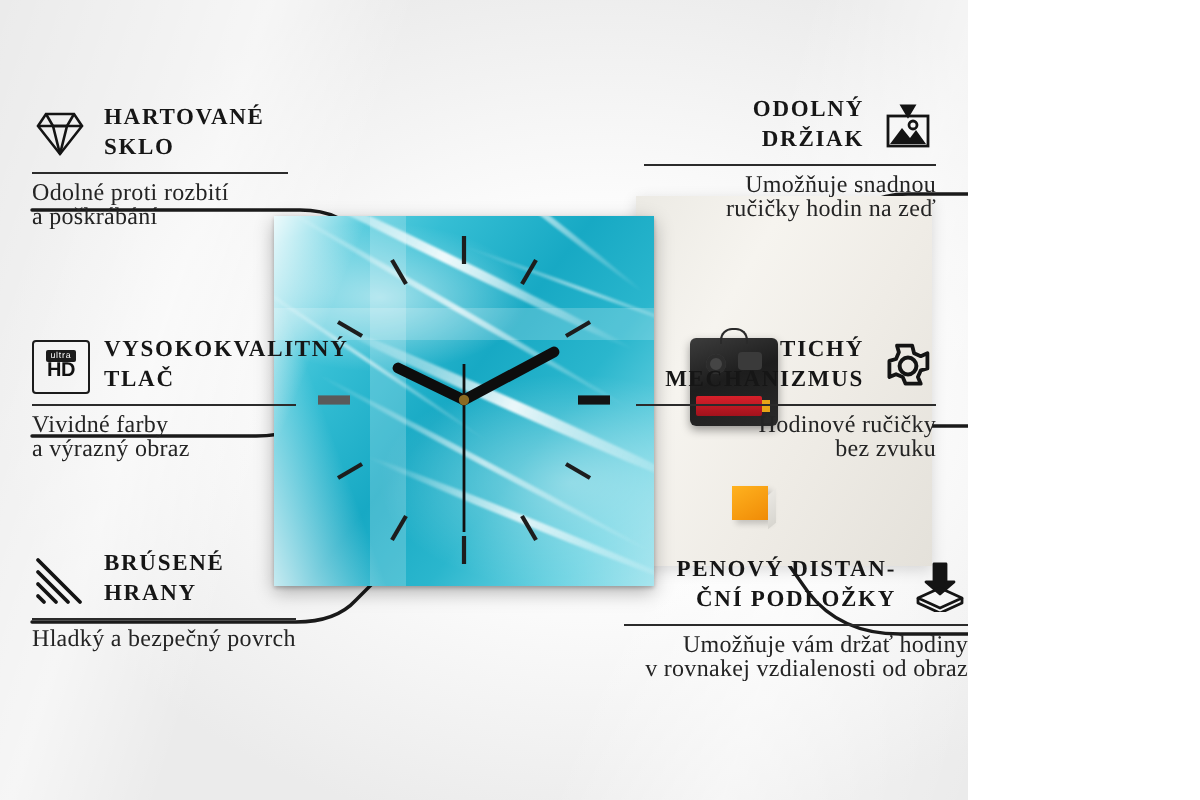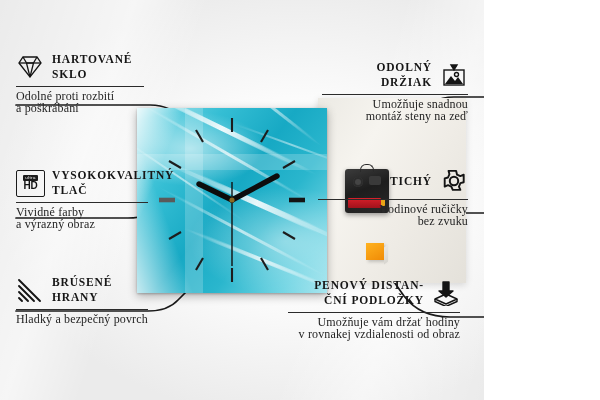--- a/index.html
+++ b/index.html
@@ -246,62 +246,63 @@
         <span>BRÚSENÉ</span><br>
         <span>HRANY</span>
       </span>
     </div>
     <div class="rule"></div>
     <div class="desc">
       <span>Hladký a bezpečný povrch</span>
     </div>
   </div>
 
-  <div class="feat right" style="right:16px;top:60px;width:146px;">
+  <div class="feat right" style="right:16px;top:48px;width:146px;">
     <div class="head">
       <span class="ttl">
         <span>ODOLNÝ</span><br>
         <span>DRŽIAK</span>
       </span>
       <span class="ico">
         <svg width="28" height="26" viewBox="0 0 28 26" fill="none" stroke="#141414" stroke-width="1.4">
           <rect x="4" y="8" width="20" height="15"></rect>
           <path d="M14 8 L11 3 L17 3 Z" fill="#141414"></path>
           <path d="M5 22 L11 14 L15 19 L18 15 L23 22 Z" fill="#141414" stroke="none"></path>
           <circle cx="16.5" cy="12.5" r="2"></circle>
         </svg>
       </span>
     </div>
     <div class="rule"></div>
     <div class="desc">
       <span>Umožňuje snadnou</span><br>
-      <span>montáž steny na zeď</span>
+      <span>ručičky hodin na zeď</span>
     </div>
   </div>
 
   <div class="feat right" style="right:16px;top:168px;width:150px;">
     <div class="head">
       <span class="ttl">
         <span>TICHÝ</span><br>
+        <span>MECHANIZMUS</span>
       </span>
       <span class="ico">
         <svg width="28" height="26" viewBox="0 0 28 26" fill="none" stroke="#141414" stroke-width="2" stroke-linejoin="round">
           <path d="M10 3 H18 L19 7 L22.5 8.5 L26 7 V15 L22.5 16 L21 19.5 L22.5 23 H14.5 L13 19.5 L9.5 18 L6 19.5 V11 L9.5 10 L11 6.5 Z" transform="translate(-1,0) scale(0.95)"></path>
           <circle cx="14" cy="13" r="4.2"></circle>
         </svg>
       </span>
     </div>
     <div class="rule"></div>
     <div class="desc">
       <span>Hodinové ručičky</span><br>
       <span>bez zvuku</span>
     </div>
   </div>
 
-  <div class="feat right" style="right:24px;top:278px;width:172px;">
+  <div class="feat right" style="right:0;top:278px;width:172px;">
     <div class="head">
       <span class="ttl">
         <span>PENOVÝ DISTAN-</span><br>
         <span>ČNÍ PODLOŽKY</span>
       </span>
       <span class="ico">
         <svg width="28" height="26" viewBox="0 0 28 26" fill="none" stroke="#141414" stroke-width="1.4" stroke-linejoin="round">
           <path d="M11 2 H17 V11 H21 L14 17 L7 11 H11 Z" fill="#141414"></path>
           <path d="M14 14 L25 19 L14 24 L3 19 Z"></path>
           <path d="M3 19 V21.5 L14 26.5 L25 21.5 V19"></path>

